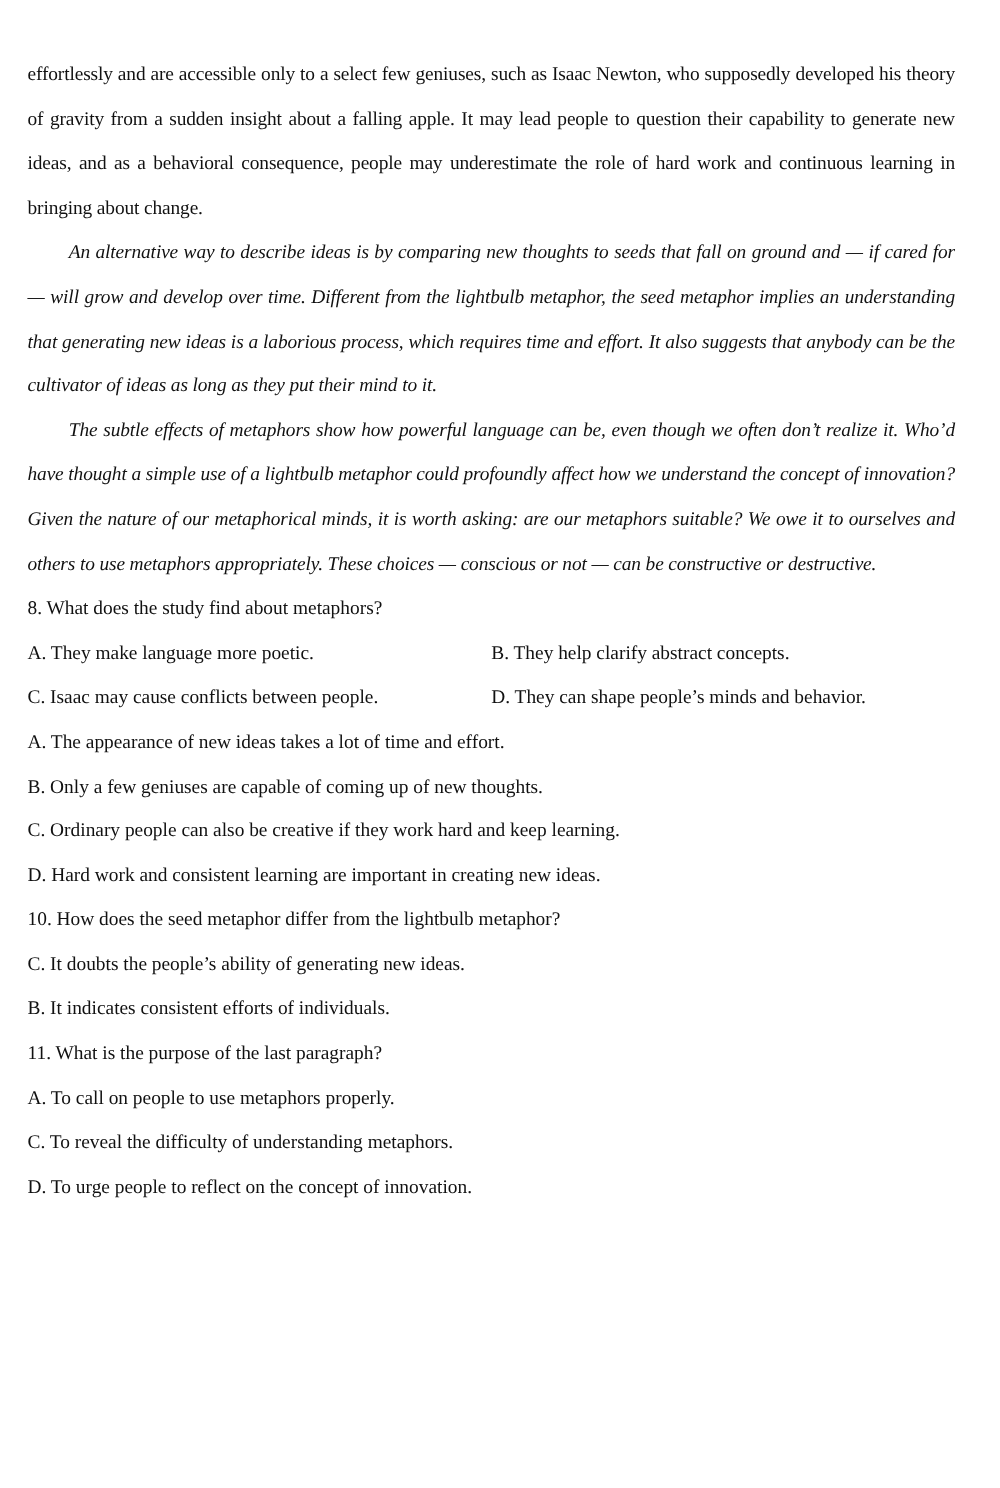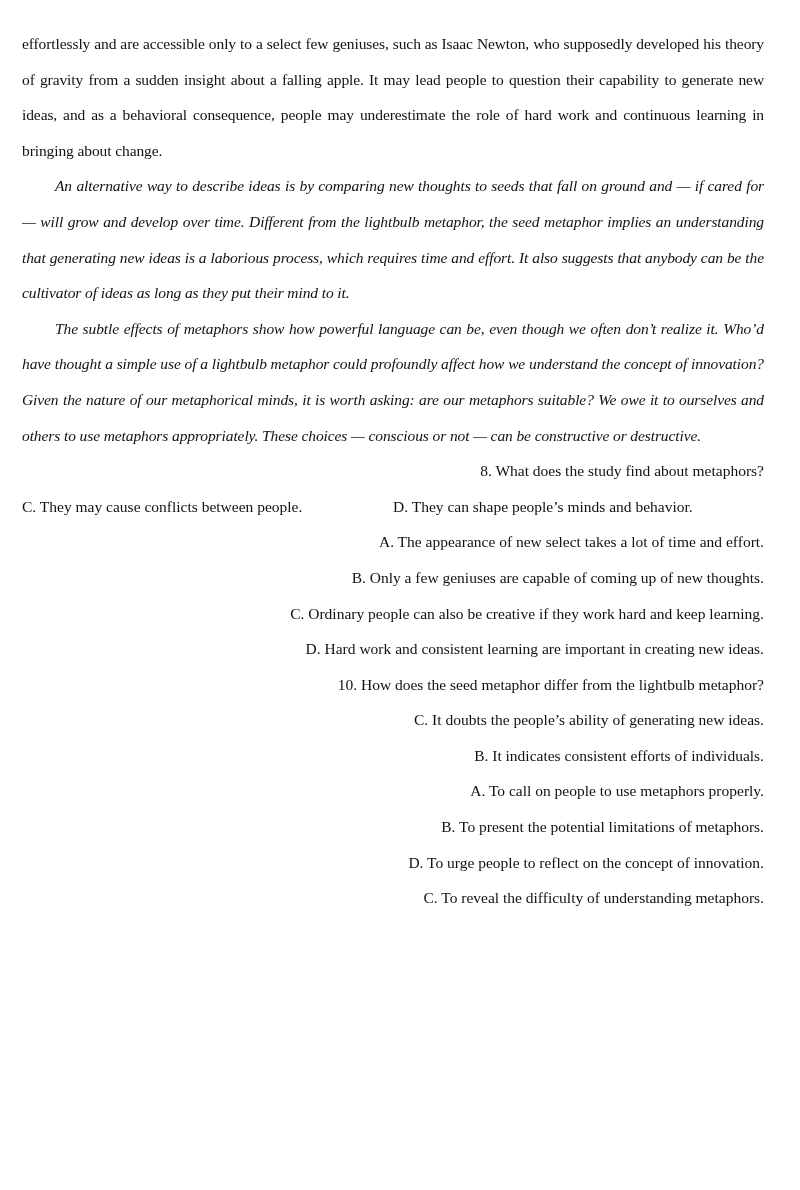--- a/index.html
+++ b/index.html
@@ -1,55 +1,59 @@
 <!DOCTYPE html>
 <html><head>
   <meta charset="utf-8">
   <style>
     html, body { margin: 0; padding: 0; background: #ffffff; }
     body { width: 800px; height: 1190px; position: relative; overflow: hidden;
       font-family: "Liberation Serif", serif; color: #111111; font-size: 15.5px; }
-    .page { position: absolute; left: 22px; top: 0; width: 742px; }
+    .page { position: absolute; left: 22px; top: 16px; width: 742px; }
     .para { margin: 0; text-align: justify; text-align-last: left; line-height: 35.6px; letter-spacing: -0.1px; }
     .para.cont { padding-top: 26px; }
     .para.indent { text-indent: 33px; font-style: italic; }
-    .line { display: block; height: 35.6px; line-height: 35.6px; white-space: nowrap; text-align: right; }
+    .line { display: block; height: 35.6px; line-height: 35.6px; white-space: nowrap; }
     .opts2 { display: flex; height: 35.6px; line-height: 35.6px; }
     .opts2 .col { width: 371px; white-space: nowrap; }
   </style>
 </head>
 <body>
 
 <div class="page">
   <div>
     <p class="para cont">effortlessly and are accessible only to a select few geniuses, such as Isaac Newton, who supposedly developed his theory of gravity from a sudden insight about a falling apple. It may lead people to question their capability to generate new ideas, and as a behavioral consequence, people may underestimate the role of hard work and continuous learning in bringing about change.</p>
     <p class="para indent">An alternative way to describe ideas is by comparing new thoughts to seeds that fall on ground and — if cared for — will grow and develop over time. Different from the lightbulb metaphor, the seed metaphor implies an understanding that generating new ideas is a laborious process, which requires time and effort. It also suggests that anybody can be the cultivator of ideas as long as they put their mind to it.</p>
     <p class="para indent">The subtle effects of metaphors show how powerful language can be, even though we often don’t realize it. Who’d have thought a simple use of a lightbulb metaphor could profoundly affect how we understand the concept of innovation? Given the nature of our metaphorical minds, it is worth asking: are our metaphors suitable? We owe it to ourselves and others to use metaphors appropriately. These choices — conscious or not — can be constructive or destructive.</p>
   </div>
 
   <div>
     <span class="line">8. What does the study find about metaphors?</span>
     <div class="opts2">
-      <span class="col">C. They may cause conflicts between people.</span>
+      <span class="col">A. They make language more poetic.</span>
+      <span class="col">B. They help clarify abstract concepts.</span>
+    </div>
+    <div class="opts2">
+      <span class="col">C. Isaac may cause conflicts between people.</span>
       <span class="col">D. They can shape people’s minds and behavior.</span>
     </div>
   </div>
 
   <div>
-    <span class="line">A. The appearance of new select takes a lot of time and effort.</span>
+    <span class="line">A. The appearance of new ideas takes a lot of time and effort.</span>
     <span class="line">B. Only a few geniuses are capable of coming up of new thoughts.</span>
     <span class="line">C. Ordinary people can also be creative if they work hard and keep learning.</span>
     <span class="line">D. Hard work and consistent learning are important in creating new ideas.</span>
   </div>
 
   <div>
     <span class="line">10. How does the seed metaphor differ from the lightbulb metaphor?</span>
     <span class="line">C. It doubts the people’s ability of generating new ideas.</span>
     <span class="line">B. It indicates consistent efforts of individuals.</span>
   </div>
 
   <div>
+    <span class="line">11. What is the purpose of the last paragraph?</span>
     <span class="line">A. To call on people to use metaphors properly.</span>
-    <span class="line">B. To present the potential limitations of metaphors.</span>
+    <span class="line">C. To reveal the difficulty of understanding metaphors.</span>
     <span class="line">D. To urge people to reflect on the concept of innovation.</span>
-    <span class="line">C. To reveal the difficulty of understanding metaphors.</span>
   </div>
 </div>
 
 </body></html>

